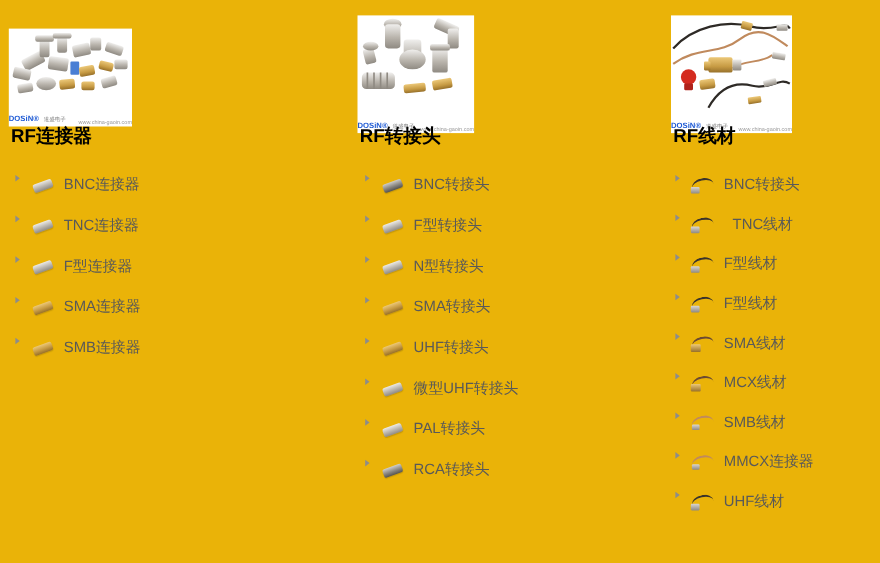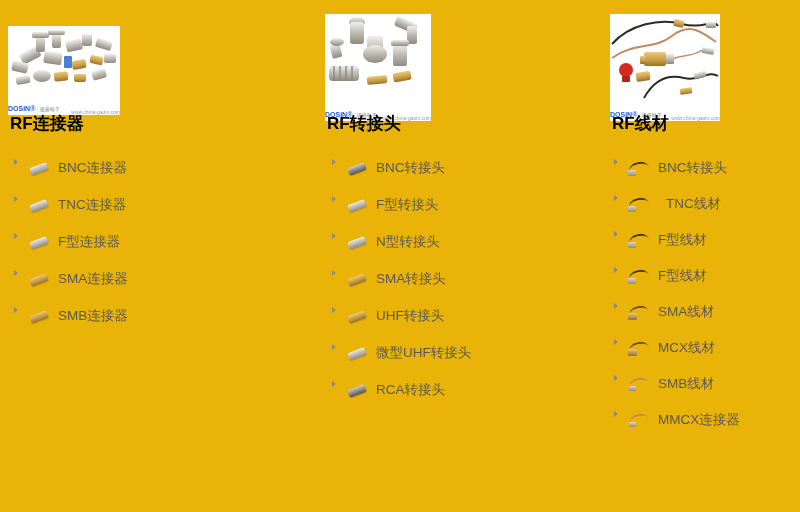--- a/index.html
+++ b/index.html
@@ -202,20 +202,25 @@
         <span class="thumb t-gold"></span>
         <span class="label">UHF转接头</span>
       </li>
       <li class="item">
         <span class="chev"></span>
         <span class="thumb"></span>
         <span class="label">微型UHF转接头</span>
       </li>
       <li class="item">
         <span class="chev"></span>
+        <span class="thumb"></span>
+        <span class="label">PAL转接头</span>
+      </li>
+      <li class="item">
+        <span class="chev"></span>
         <span class="thumb t-dark"></span>
         <span class="label">RCA转接头</span>
       </li>
     </ul>
   </div>
 
   <div class="col col-3">
     <div class="photo">
       <svg viewBox="0 0 110 86">
         <defs>
@@ -289,16 +294,21 @@
       <li class="item">
         <span class="chev"></span>
         <span class="thumb t-cabletan"></span>
         <span class="label">SMB线材</span>
       </li>
       <li class="item">
         <span class="chev"></span>
         <span class="thumb t-cabletan"></span>
         <span class="label">MMCX连接器</span>
       </li>
+      <li class="item">
+        <span class="chev"></span>
+        <span class="thumb t-cable"></span>
+        <span class="label">UHF线材</span>
+      </li>
     </ul>
   </div>
 
 </div>
 
 </body></html>

